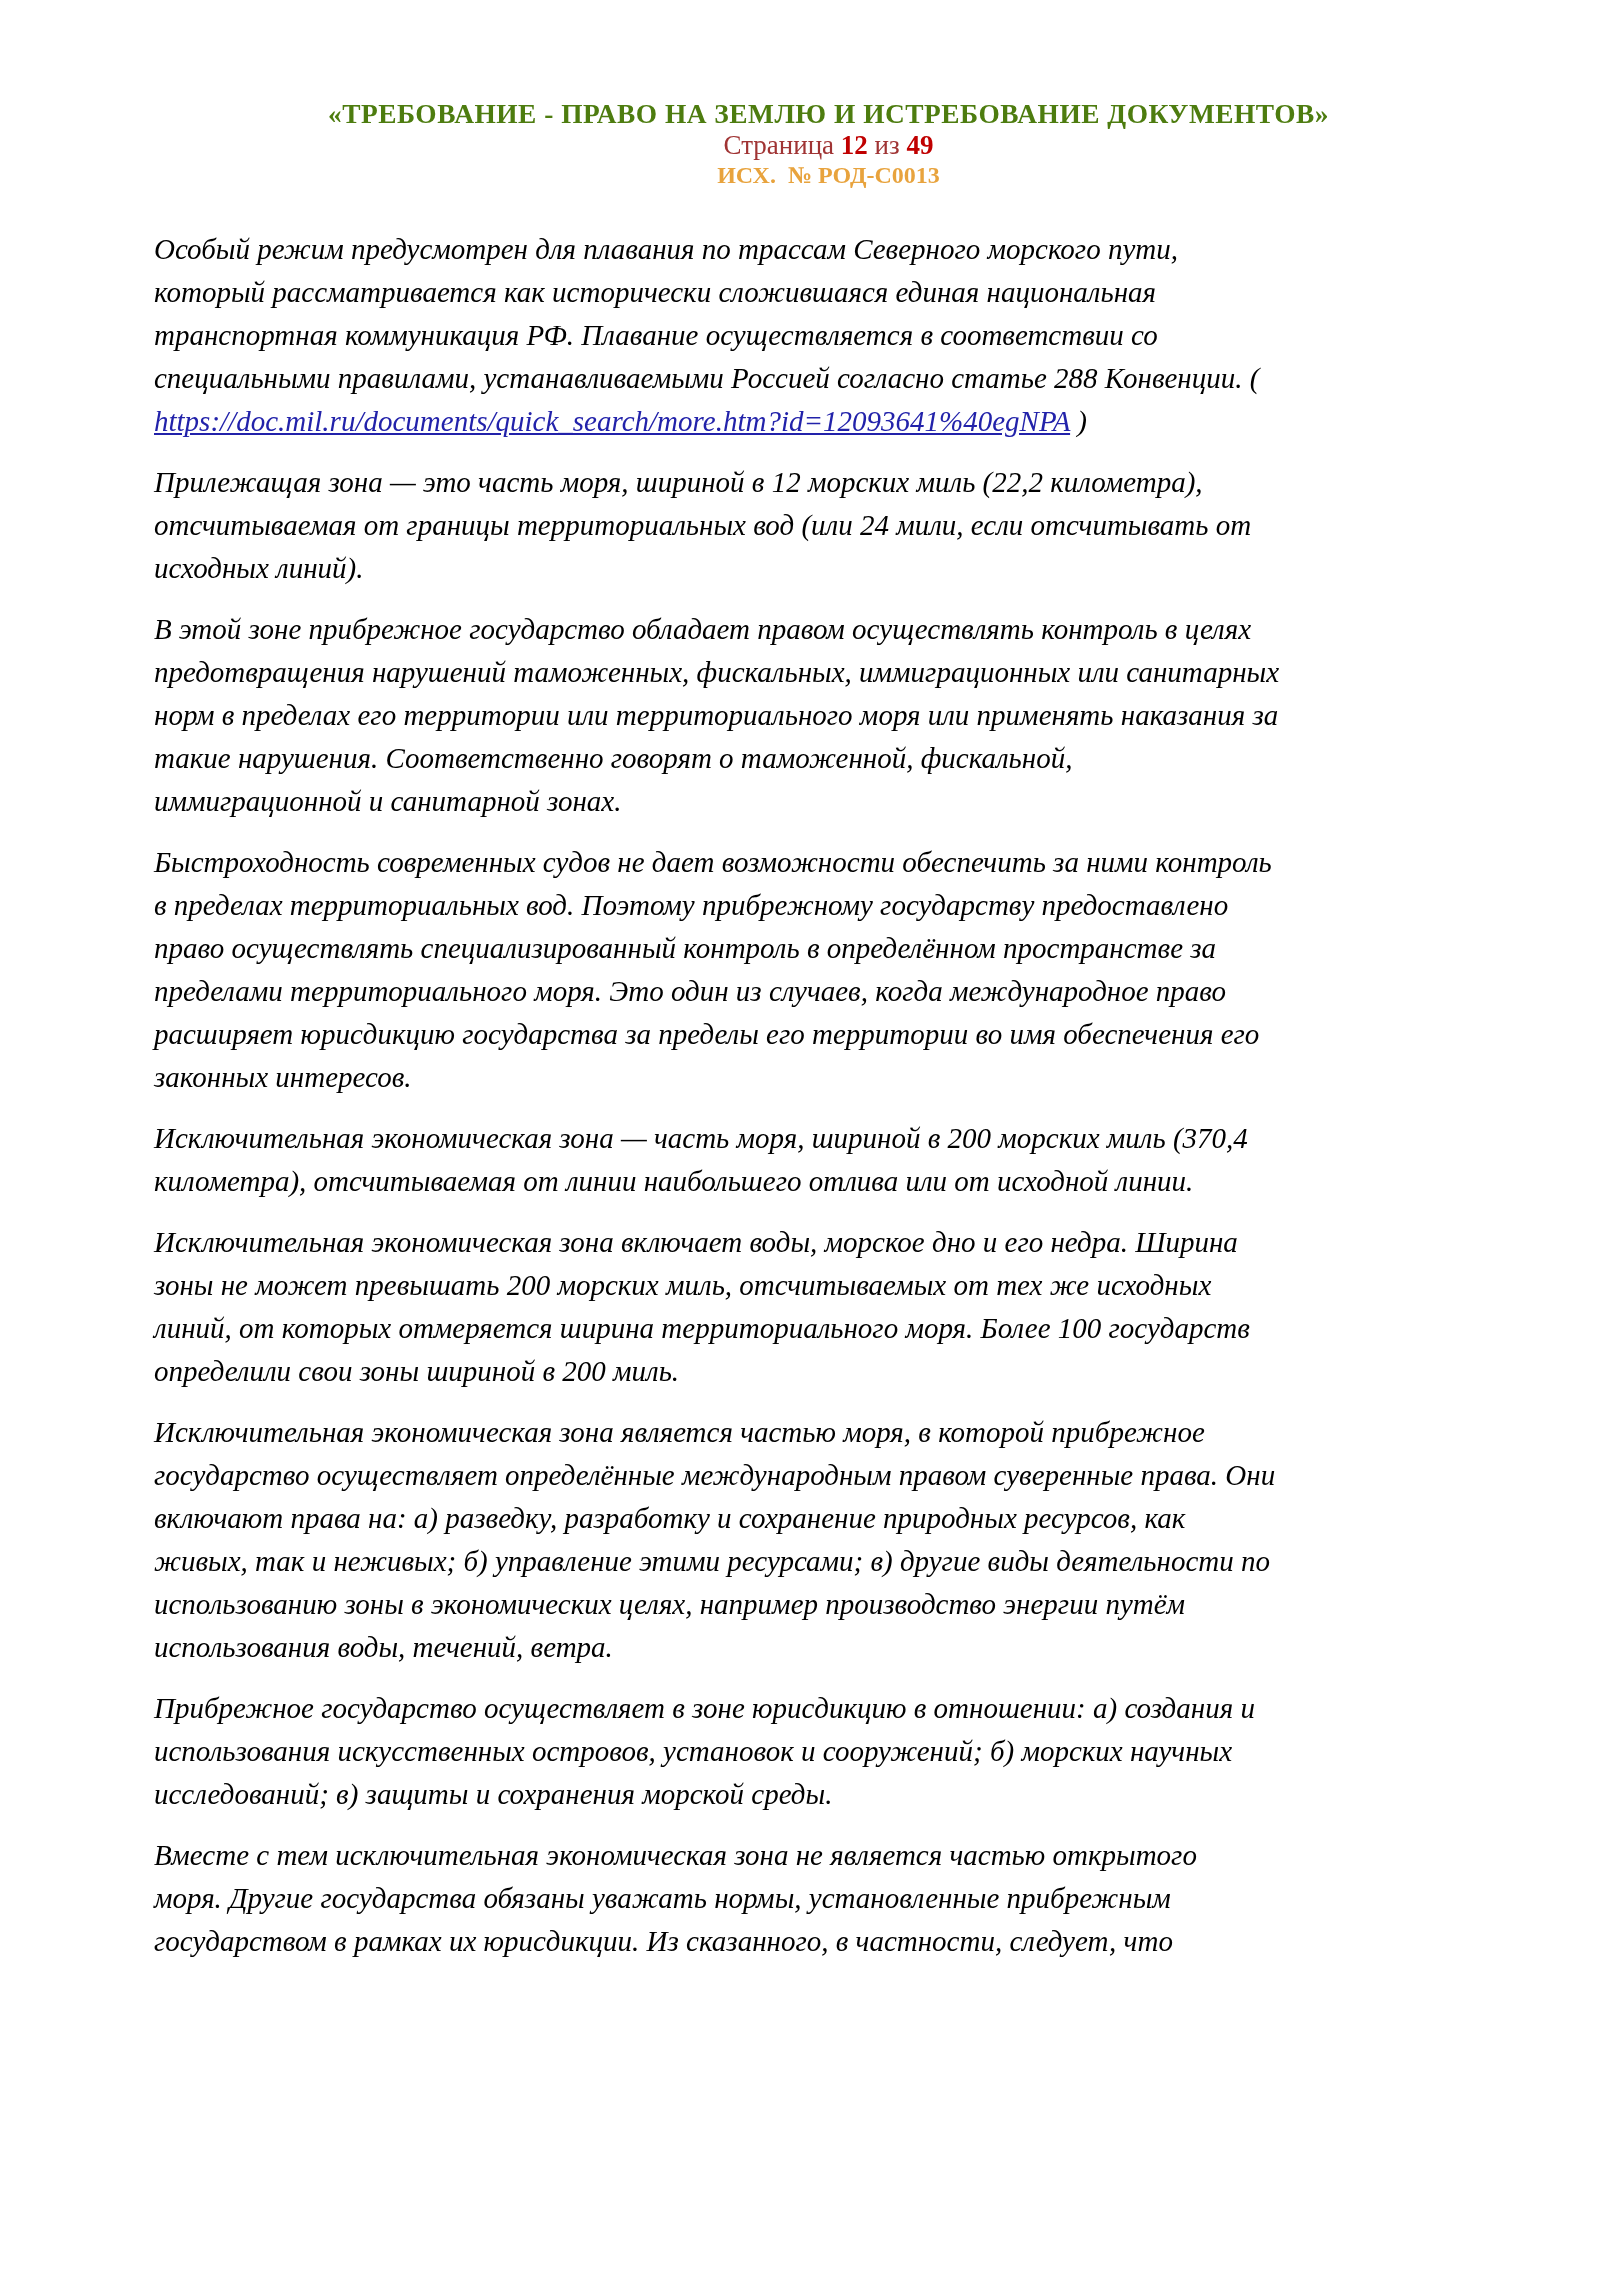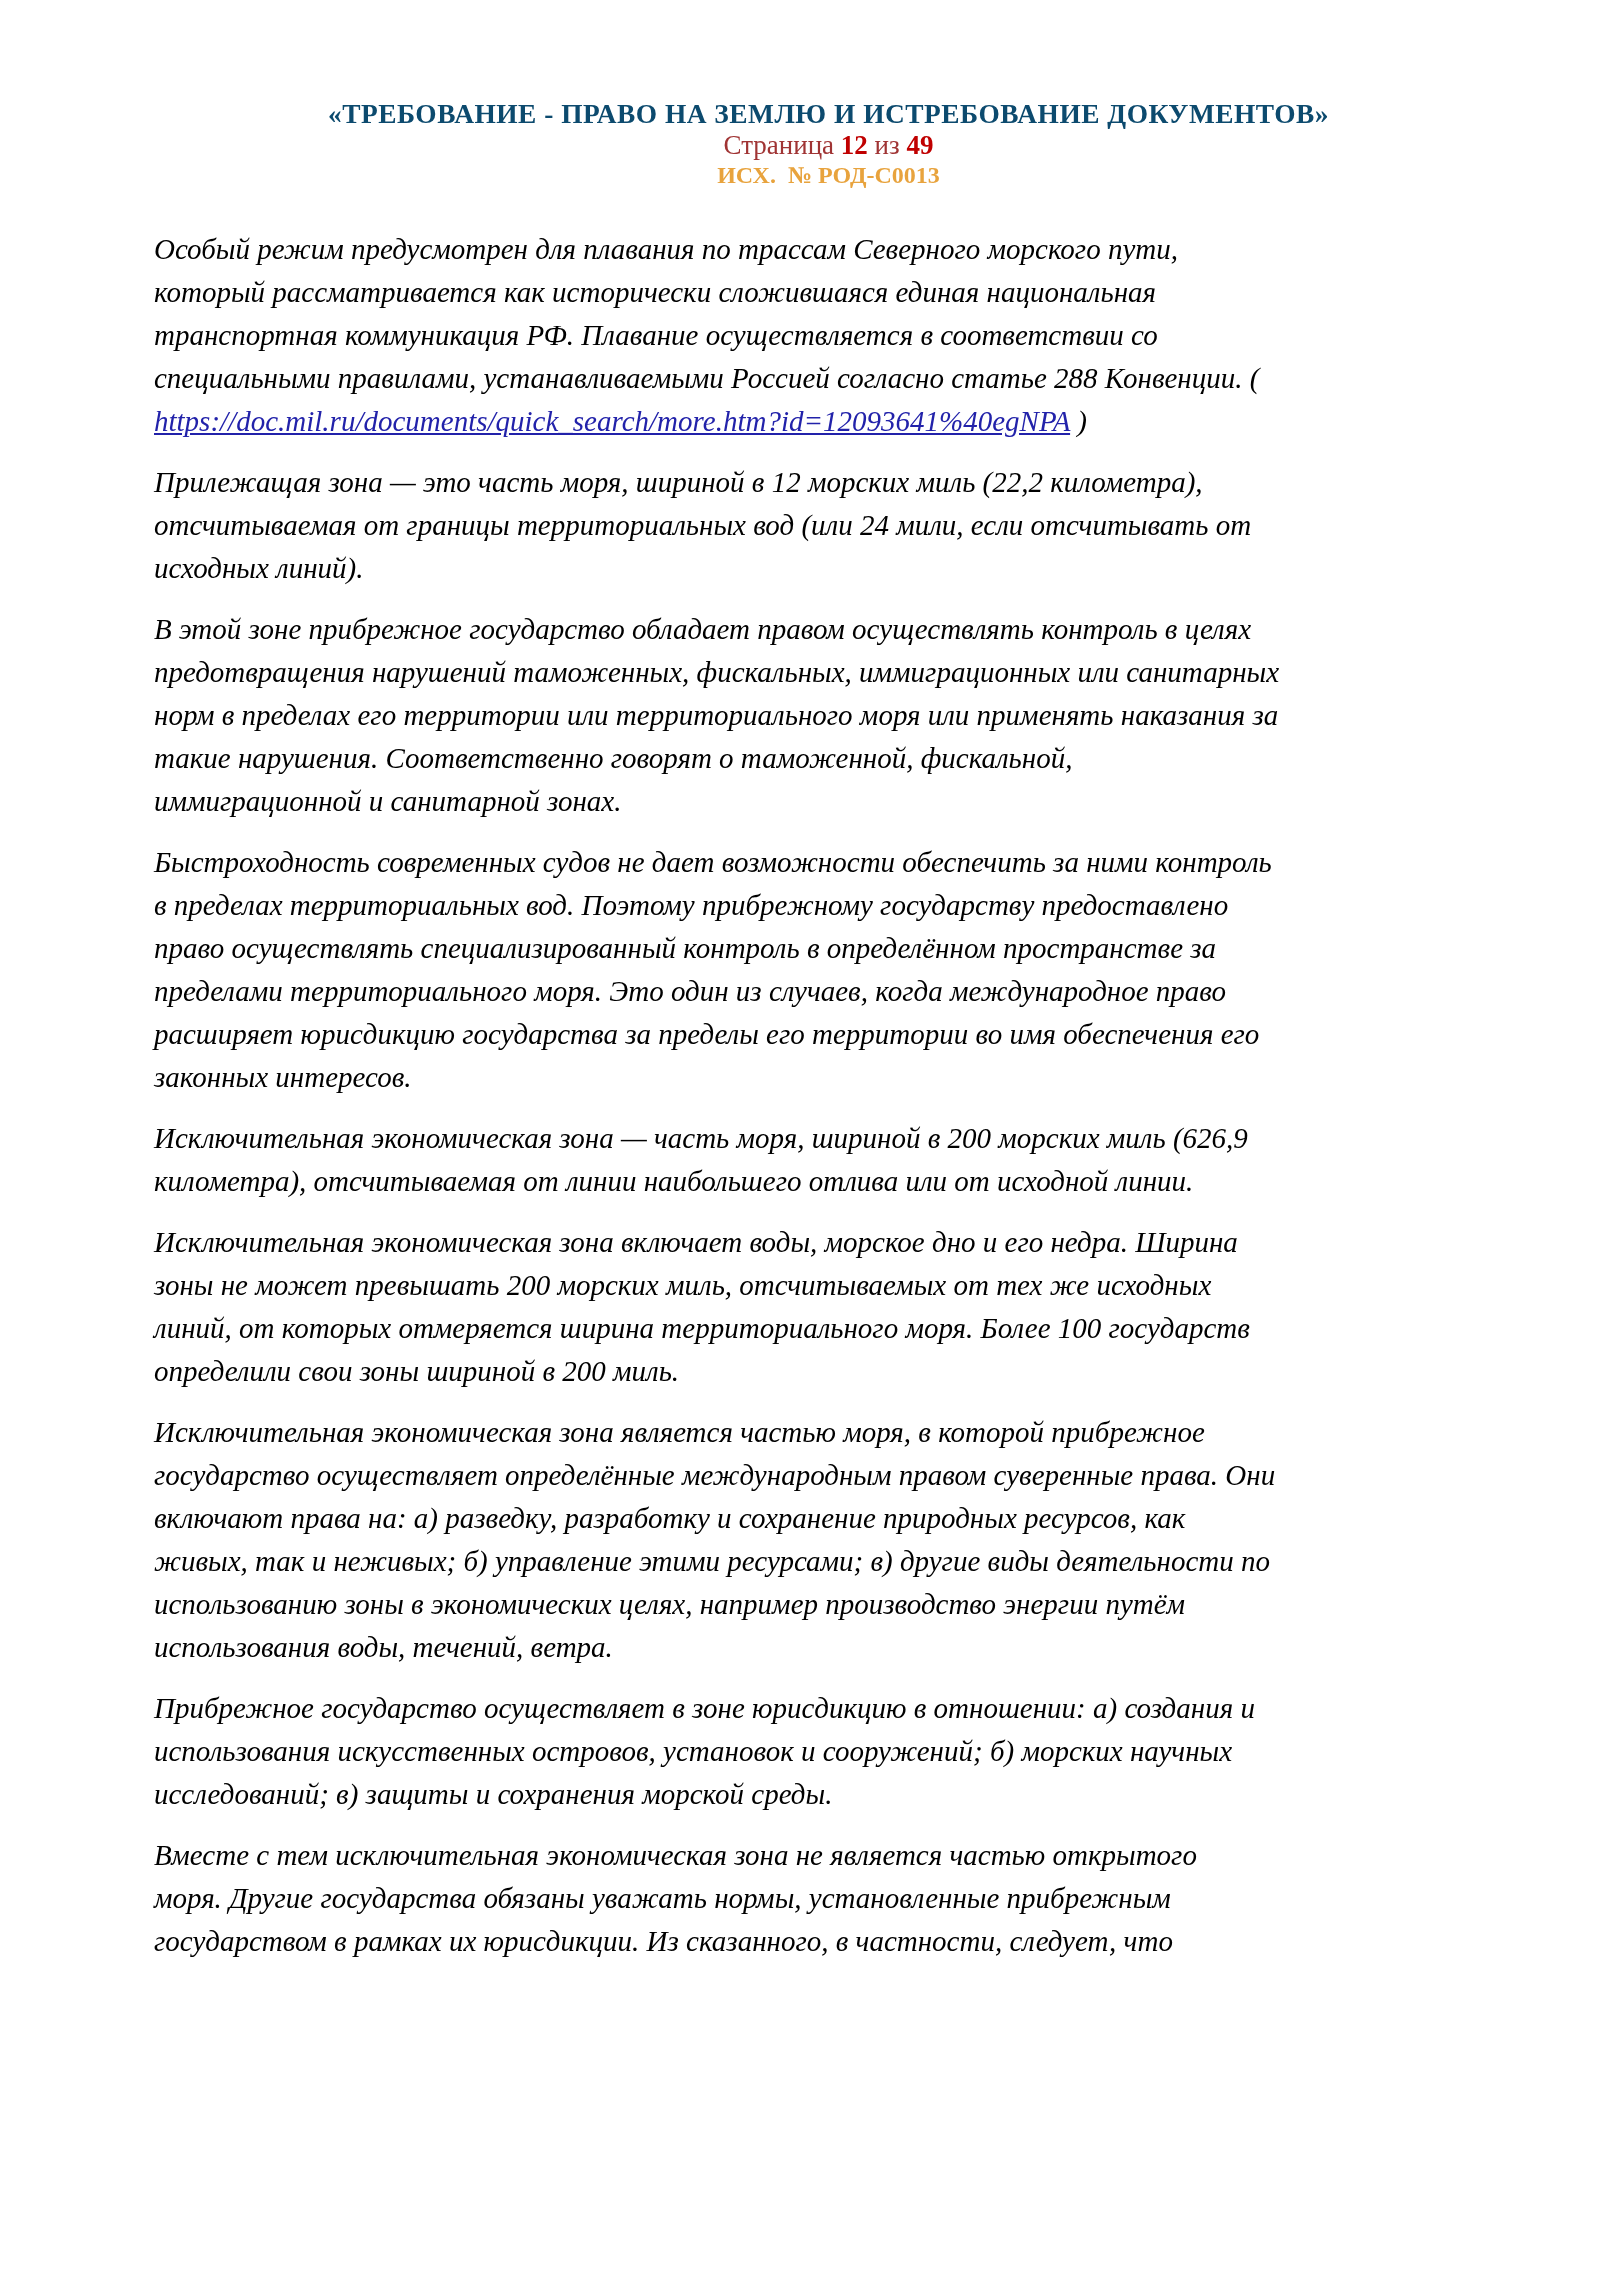--- a/index.html
+++ b/index.html
@@ -18,21 +18,21 @@
   }
 
   
   .doc-header {
     text-align: center;
     line-height: 1.2;
   }
   .doc-title {
     font-weight: bold;
     font-size: 27.4px;
-    color: #0c4a6e;
+    color: #4d7c0f;
     letter-spacing: 0.5px;
     line-height: 33px;
   }
   .page-line {
     font-size: 27px;
     color: #A03434;
     line-height: 29px;
   }
   .page-line .page-num {
     font-weight: bold;
@@ -109,21 +109,21 @@
 норм в пределах его территории или территориального моря или применять наказания за
 такие нарушения. Соответственно говорят о таможенной, фискальной,
 иммиграционной и санитарной зонах.</p>
     <p class="para">Быстроходность современных судов не дает возможности обеспечить за ними контроль
 в пределах территориальных вод. Поэтому прибрежному государству предоставлено
 право осуществлять специализированный контроль в определённом пространстве за
 пределами территориального моря. Это один из случаев, когда международное право
 расширяет юрисдикцию государства за пределы его территории во имя обеспечения его
 законных интересов.</p>
 
-    <p class="para">Исключительная экономическая зона — часть моря, шириной в 200 морских миль (626,9
+    <p class="para">Исключительная экономическая зона — часть моря, шириной в 200 морских миль (370,4
 километра), отсчитываемая от линии наибольшего отлива или от исходной линии.</p>
     <p class="para">Исключительная экономическая зона включает воды, морское дно и его недра. Ширина
 зоны не может превышать 200 морских миль, отсчитываемых от тех же исходных
 линий, от которых отмеряется ширина территориального моря. Более 100 государств
 определили свои зоны шириной в 200 миль.</p>
     <p class="para">Исключительная экономическая зона является частью моря, в которой прибрежное
 государство осуществляет определённые международным правом суверенные права. Они
 включают права на: а) разведку, разработку и сохранение природных ресурсов, как
 живых, так и неживых; б) управление этими ресурсами; в) другие виды деятельности по
 использованию зоны в экономических целях, например производство энергии путём

